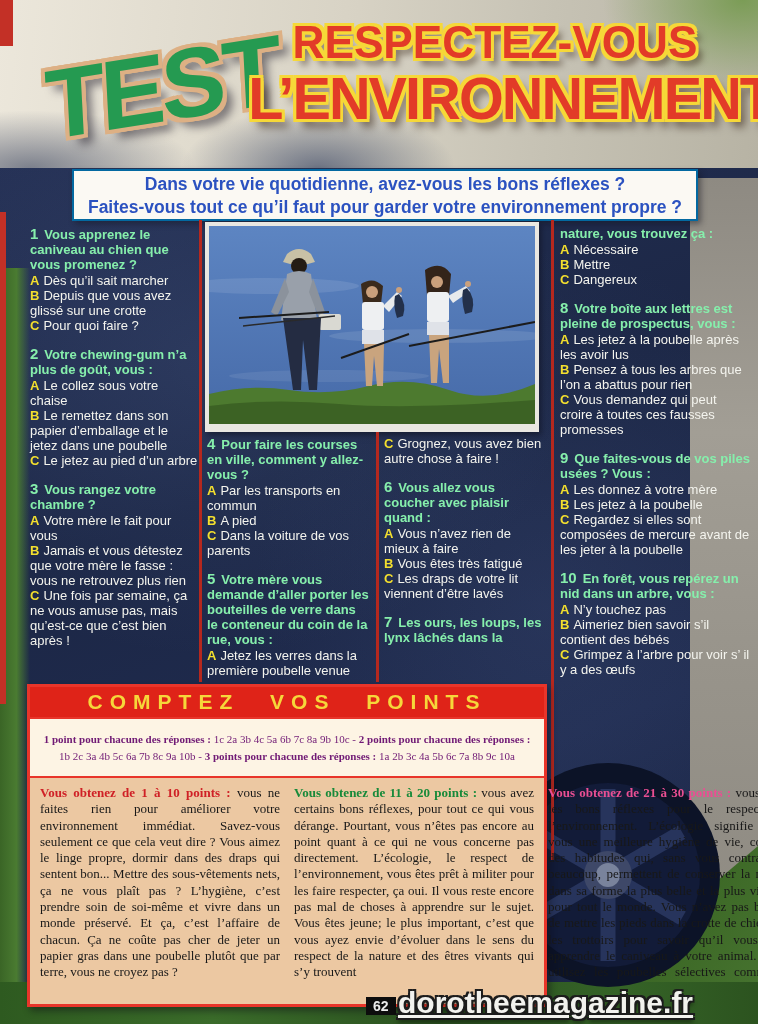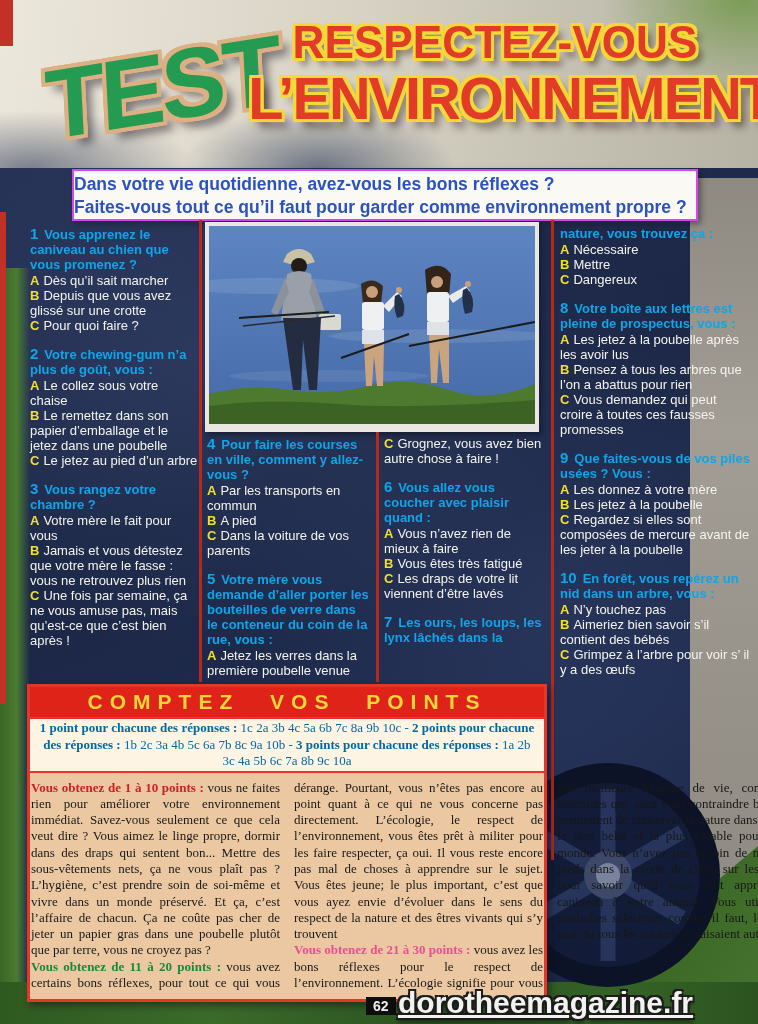--- a/index.html
+++ b/index.html
@@ -39,54 +39,54 @@
       -4px 0 0 #ddb084,4px 0 0 #ddb084,0 -4px 0 #ddb084,0 4px 0 #ddb084,9px 10px 10px rgba(30,25,40,.55);}
   .main-title{position:absolute;left:238px;top:16px;width:514px;text-align:center;color:#e23b28;
     font-weight:800;transform:scaleX(.96);}
   .main-title .l1{font-size:46px;line-height:52px;letter-spacing:0;
     text-shadow:-3px -3px 0 #f6d838,3px -3px 0 #f6d838,-3px 3px 0 #f6d838,3px 3px 0 #f6d838,
       -3px 0 0 #f6d838,3px 0 0 #f6d838,0 -3px 0 #f6d838,0 3px 0 #f6d838,6px 7px 8px rgba(40,20,5,.55);}
   .main-title .l2{font-size:60px;line-height:62px;letter-spacing:-2px;
     text-shadow:-3px -3px 0 #f6d838,3px -3px 0 #f6d838,-3px 3px 0 #f6d838,3px 3px 0 #f6d838,
       -3px 0 0 #f6d838,3px 0 0 #f6d838,0 -3px 0 #f6d838,0 3px 0 #f6d838,7px 8px 9px rgba(40,20,5,.55);}
   .intro-box{position:absolute;left:72px;top:169px;width:622px;height:46px;
-    background:#fbf9f3;border:2px solid #d946ef;box-shadow:3px 3px 6px rgba(20,20,30,.45);
-    color:#2b52c0;font-weight:700;font-size:17.5px;line-height:23px;padding-top:2px;}
+    background:#fbf9f3;border:2px solid #0369a1;box-shadow:3px 3px 6px rgba(20,20,30,.45);
+    text-align:center;color:#2b52c0;font-weight:700;font-size:17.5px;line-height:23px;padding-top:2px;}
 
   
   .col{position:absolute;font-size:13px;line-height:15px;color:#f4f4ee;}
   .c1{left:30px;top:226px;width:168px;}
   .c2{left:207px;top:436px;width:162px;}
   .c3{left:384px;top:436px;width:160px;}
   .c4{left:560px;top:226px;width:190px;}
   .q{margin-bottom:13px;}
-  .q-t{color:#0ea5e9;font-weight:700;margin-bottom:1px;}
+  .q-t{color:#86efac;font-weight:700;margin-bottom:1px;}
   .q-n{font-size:15px;font-weight:800;margin-right:6px;}
   .o-l{color:#f3df2e;font-weight:800;margin-right:4px;}
   .o-t{color:#f4f4ee;}
   .sep{position:absolute;width:3px;background:#b5281e;}
   .sep1{left:199px;top:220px;height:462px;}
   .sep2{left:376px;top:432px;height:250px;}
   .sep3{left:551px;top:220px;height:640px;}
 
   
   .photo{position:absolute;left:205px;top:222px;width:334px;height:210px;
     background:#e9e7e1;padding:4px;box-sizing:border-box;box-shadow:2px 3px 6px rgba(10,10,20,.5);}
   .photo svg{display:block;}
 
   
   .points{position:absolute;left:27px;top:684px;width:514px;border:3px solid #e8352a;
     box-shadow:3px 4px 7px rgba(10,10,20,.45);}
   .banner{background:#df2318;height:30px;display:flex;align-items:center;justify-content:center;
     color:#f6d73a;font-size:21px;font-weight:800;letter-spacing:7px;word-spacing:18px;}
   .scoring{background:#fdf4e4;border-top:2px solid #e8352a;border-bottom:2px solid #e8352a;
-    color:#0369a1;font-family:"Liberation Serif",serif;font-size:13px;line-height:16.5px;
-    text-align:center;padding:1px 8px;}
+    color:#701a75;font-family:"Liberation Serif",serif;font-size:11px;line-height:16.5px;
+    text-align:center;padding:12px 8px;}
   .scoring b{font-weight:700;}
-  .results{background:#ecc8a2;padding:7px 1px;height:212px;
+  .results{background:#ecc8a2;padding:7px 10px;height:212px;
     column-count:2;column-gap:14px;column-fill:auto;
     font-family:"Liberation Serif",serif;font-size:13px;line-height:16.3px;
     text-align:justify;color:#181818;}
   .results p{margin:0;}
   .res-head{font-weight:700;}
   .rh1{color:#cf2026;}
   .rh2{color:#178a3a;}
   .rh3{color:#ea4f93;}
 
   
@@ -122,21 +122,21 @@
     <circle cx="116" cy="119" r="12" fill="#79839c"></circle>
   </svg>
 
   <div class="test-logo">TEST</div>
   <div class="main-title">
     <div class="l1">RESPECTEZ-VOUS</div>
     <div class="l2">L’ENVIRONNEMENT?</div>
   </div>
   <div class="intro-box">
     <div>Dans votre vie quotidienne, avez-vous les bons réflexes ?</div>
-    <div>Faites-vous tout ce qu’il faut pour garder comme environnement propre ?</div>
+    <div>Faites-vous tout ce qu’il faut pour garder votre environnement propre ?</div>
   </div>
 
   <div class="photo">
     <svg width="326" height="198" viewBox="0 0 326 198">
       <defs>
         <linearGradient id="water" x1="0" y1="0" x2="0" y2="1">
           <stop offset="0" stop-color="#5d85c2"></stop>
             <stop offset="1" stop-color="#466aa8"></stop>
         </linearGradient>
       </defs>

